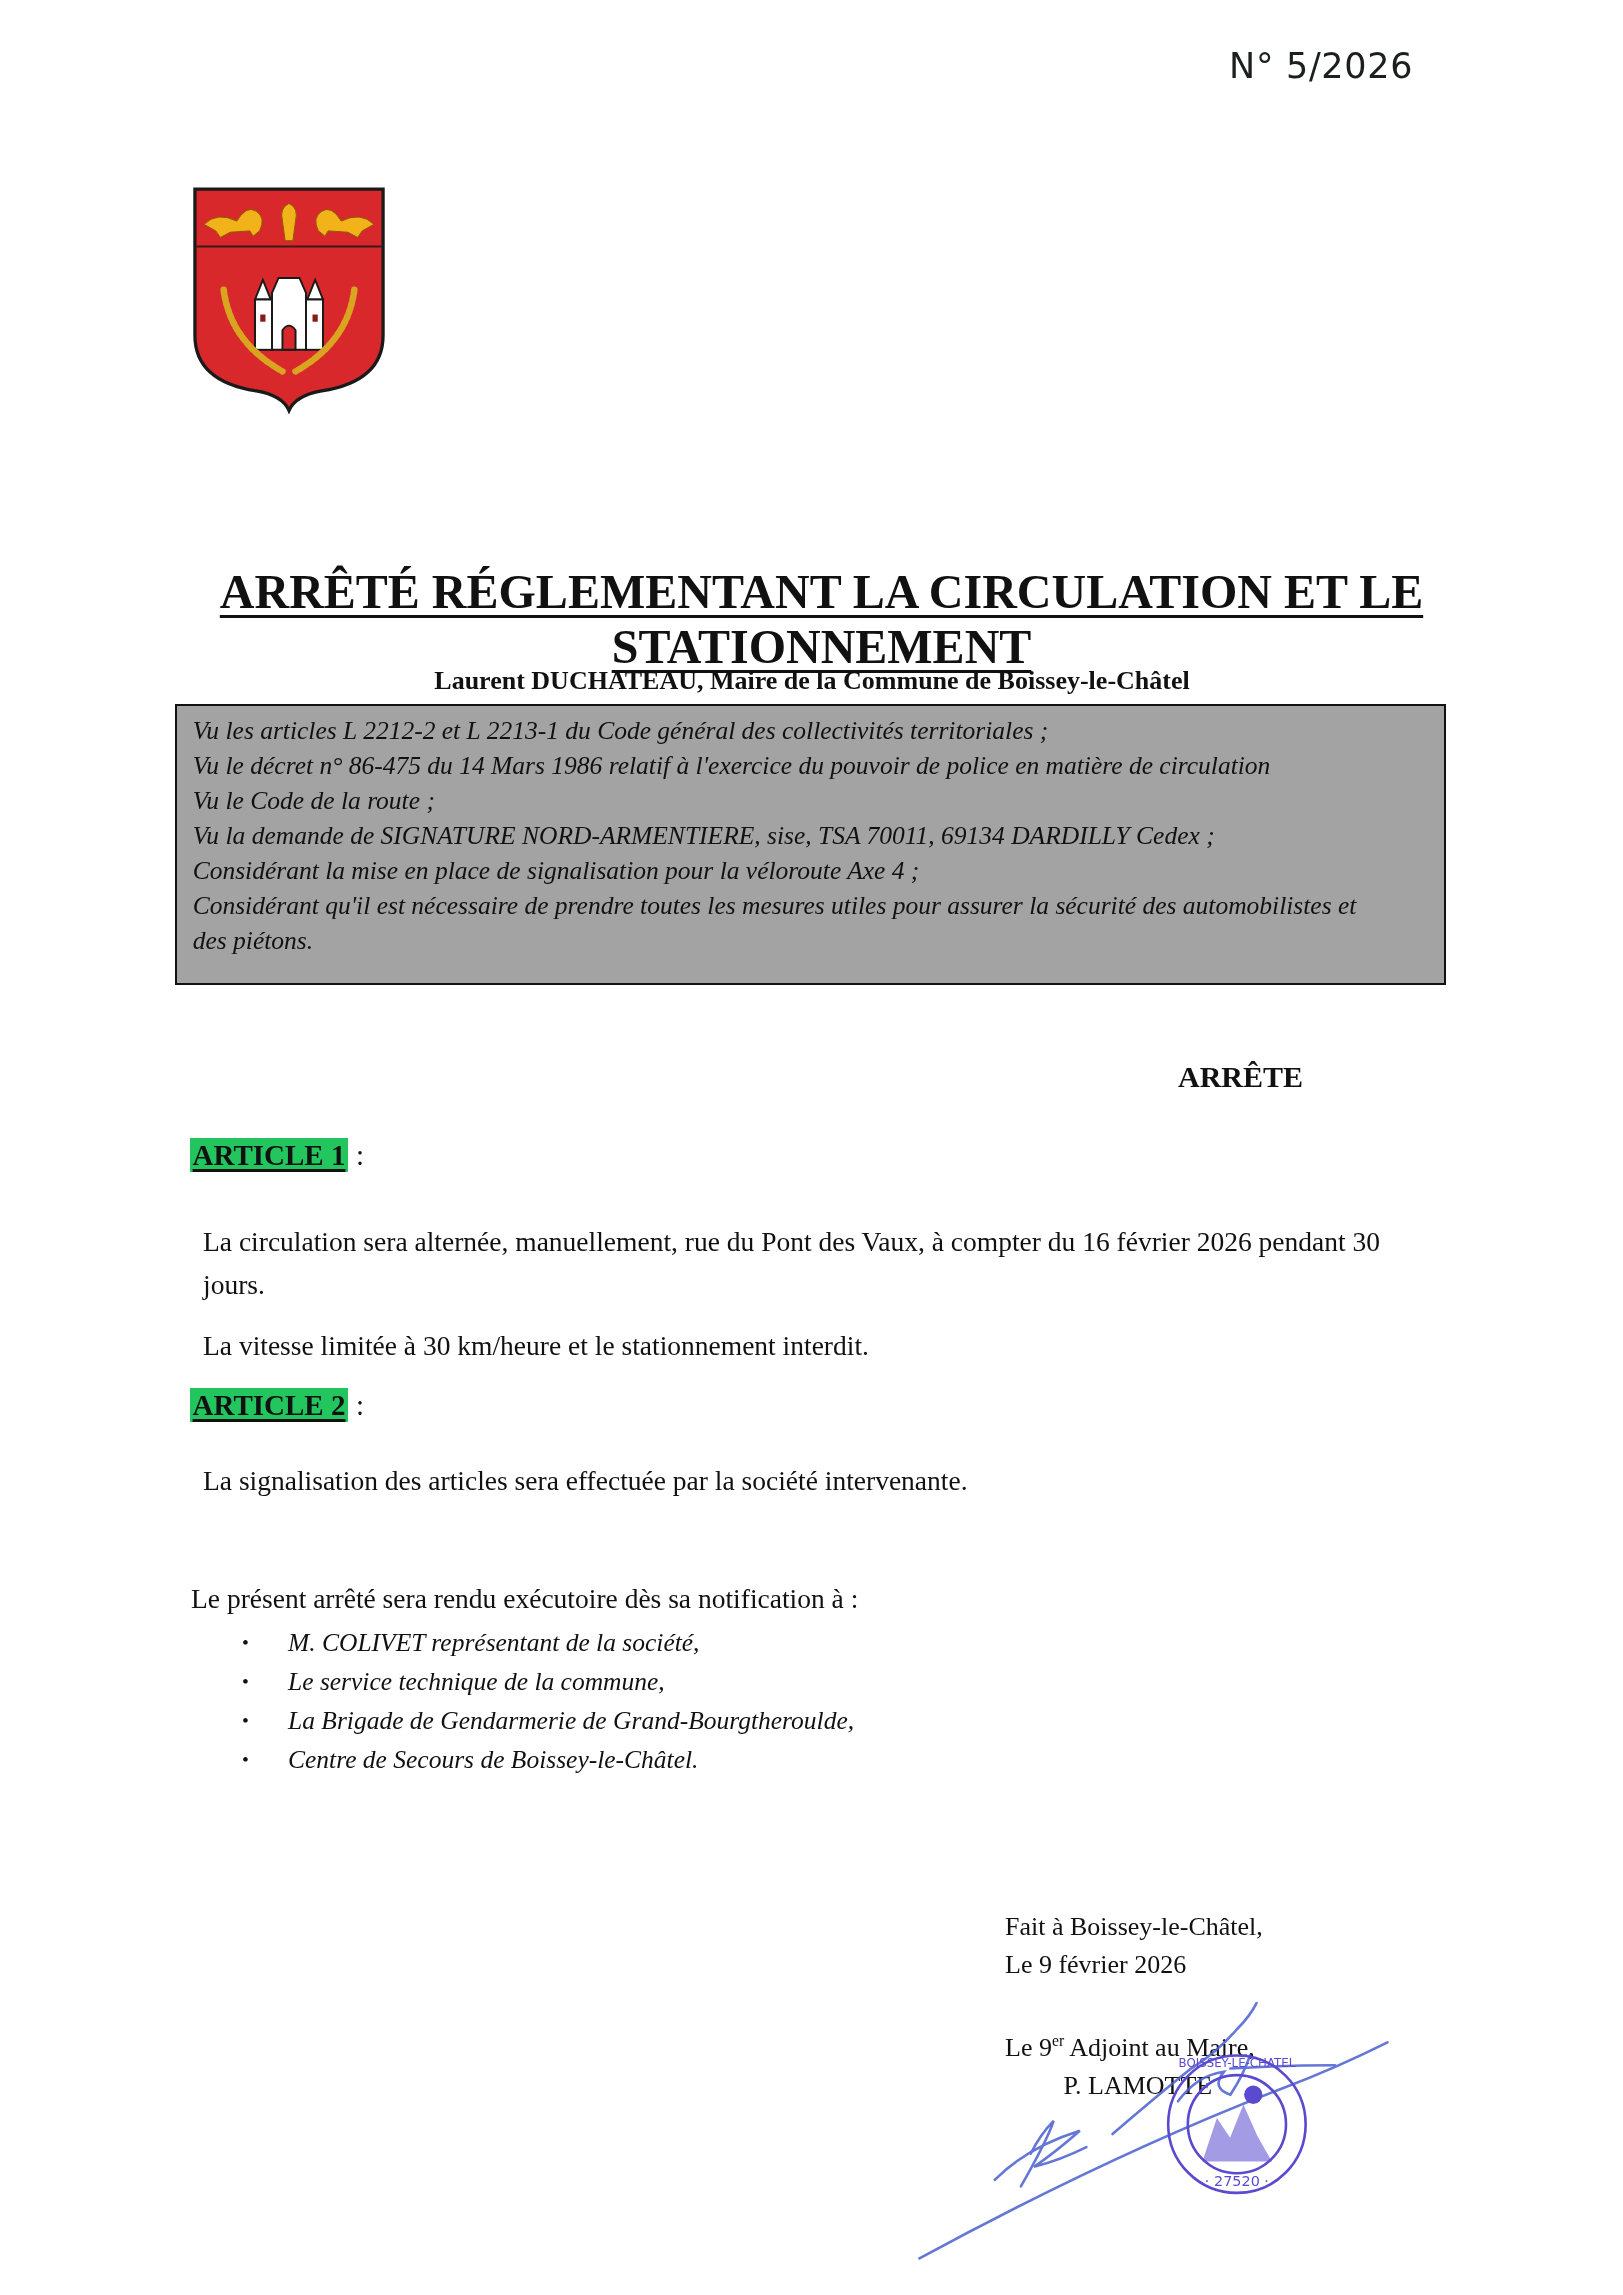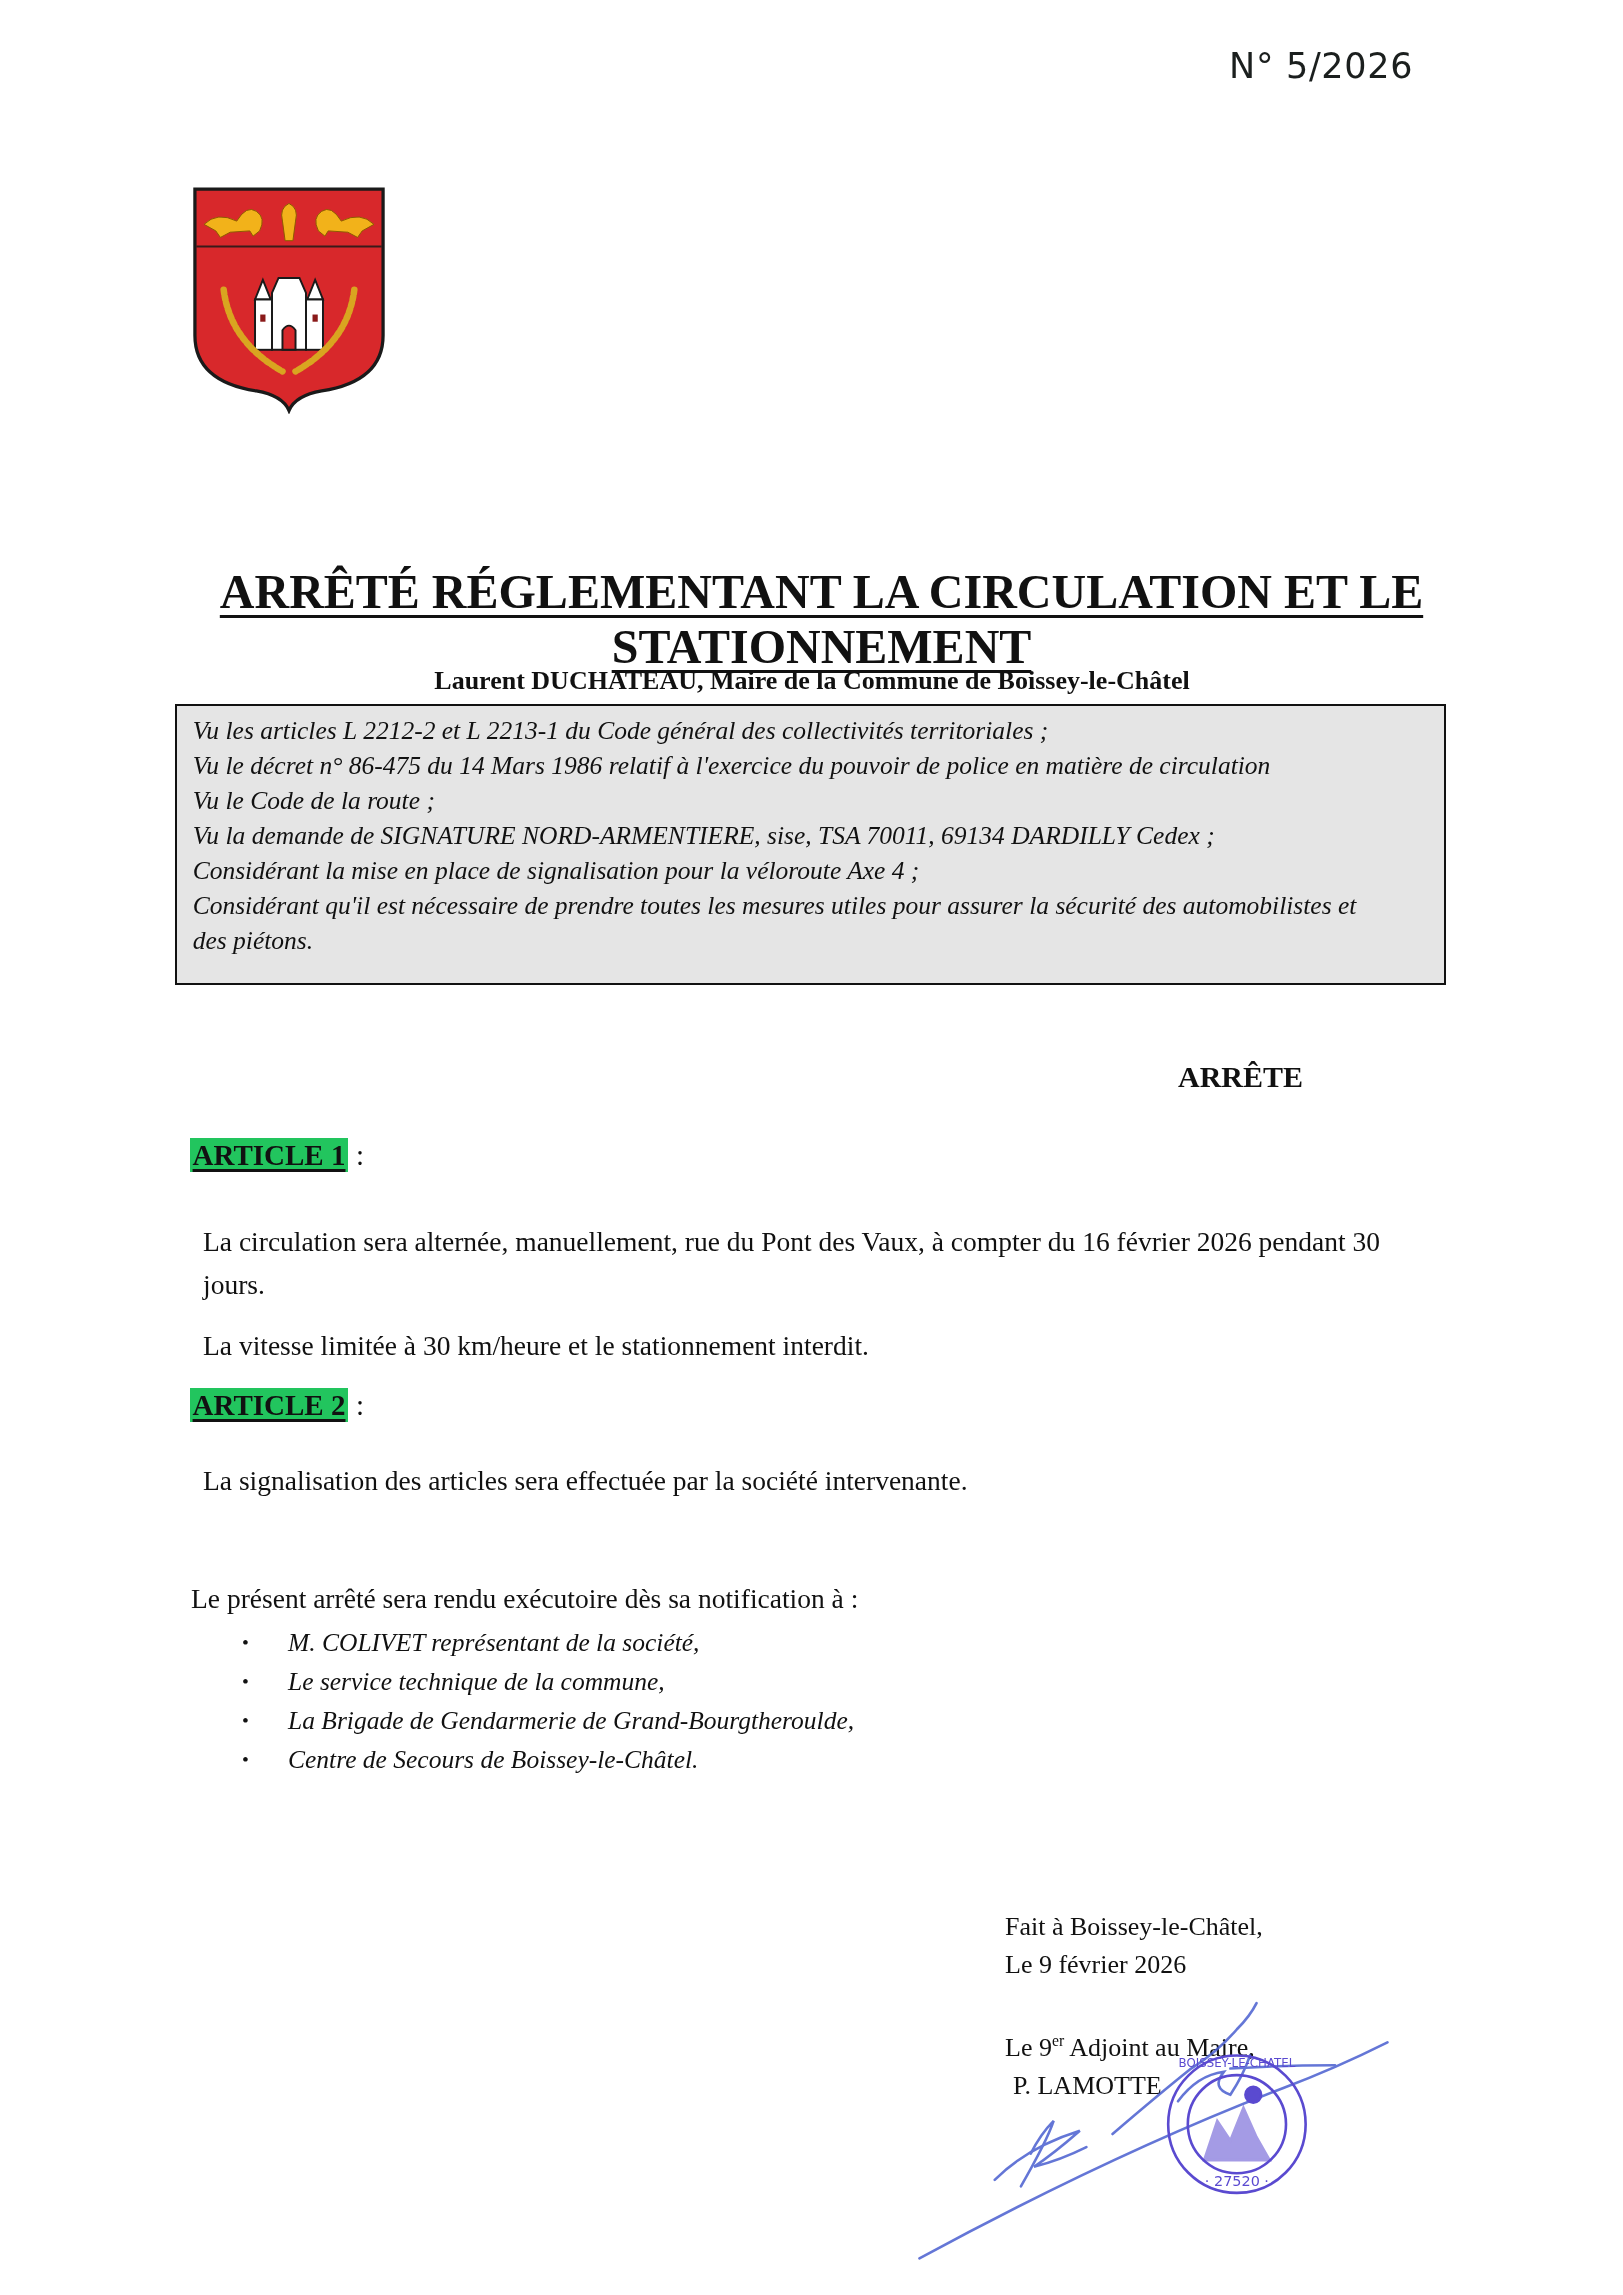--- a/index.html
+++ b/index.html
@@ -13,21 +13,21 @@
   .crest { position: absolute; left: 191px; top: 185px; width: 196px; height: 229px; }
 
   .title { position: absolute; left: 206px; width: 1231px; top: 524px; text-align: center;
     font-weight: bold; font-size: 48px; line-height: 55px; margin-top: 40px; }
   .title span { text-decoration: underline; text-decoration-thickness: 3.3px; text-underline-offset: 6.5px; }
 
   .mayor-line { position: absolute; left: 177px; width: 1270px; top: 666px; text-align: center;
     font-weight: bold; font-size: 26px; }
 
   .considerants { position: absolute; left: 175px; top: 704px; width: 1271px; height: 281px;
-    box-sizing: border-box; border: 2px solid #111; background: #e5e5e5;
+    box-sizing: border-box; border: 2px solid #111; background: #a3a3a3;
     padding: 6.5px 15.7px; font-style: italic; font-size: 25.5px; line-height: 35px; }
   .considerants p { margin: 0; }
   .considerants p.justify { text-align: justify; text-align-last: justify; }
 
   .arrete-heading { position: absolute; left: 0; width: 1303px; top: 1060px; text-align: right;
     font-weight: bold; font-size: 30px; }
 
   .article-label { position: absolute; left: 190px; font-weight: bold; font-size: 29px; }
   .article-label .lbl { background: #22c55e; text-decoration: underline; text-decoration-thickness: 2.6px;
     text-underline-offset: 3.9px; padding: 1.3px 2.6px; }
@@ -121,21 +121,21 @@
   <li><span class="bullet">•</span><span>Le service technique de la commune,</span></li>
   <li><span class="bullet">•</span><span>La Brigade de Gendarmerie de Grand-Bourgtheroulde,</span></li>
   <li><span class="bullet">•</span><span>Centre de Secours de Boissey-le-Châtel.</span></li>
 </ul>
 
 <div class="signature-block">
   <div>Fait à Boissey-le-Châtel,</div>
   <div>Le 9 février 2026</div>
   <div class="gap"></div>
   <div><span>Le 9</span><sup>er</sup><span> Adjoint au Maire,</span></div>
-  <div style="padding-left:7.9px;">P. LAMOTTE</div>
+  <div style="padding-left:7.9px;text-align:center;">P. LAMOTTE</div>
 </div>
 
 <svg class="sig-svg" viewBox="0 0 800 440">
   <g fill="none" stroke="#4a5fd0" stroke-width="4" stroke-linecap="round" opacity="0.85">
     <path d="M5 410 Q300 250 560 150 Q640 120 720 80"></path>
     <path d="M120 290 Q170 240 250 215 Q210 250 180 270 Q220 260 260 240"></path>
     <path d="M160 300 Q200 230 210 200 Q190 220 175 250"></path>
     <path d="M300 220 Q370 160 420 120 Q460 95 490 60 Q510 40 520 20"></path>
     <path d="M400 170 Q430 130 470 125 Q450 150 480 160 Q500 130 510 100"></path>
     <path d="M480 120 Q560 115 640 115"></path>

